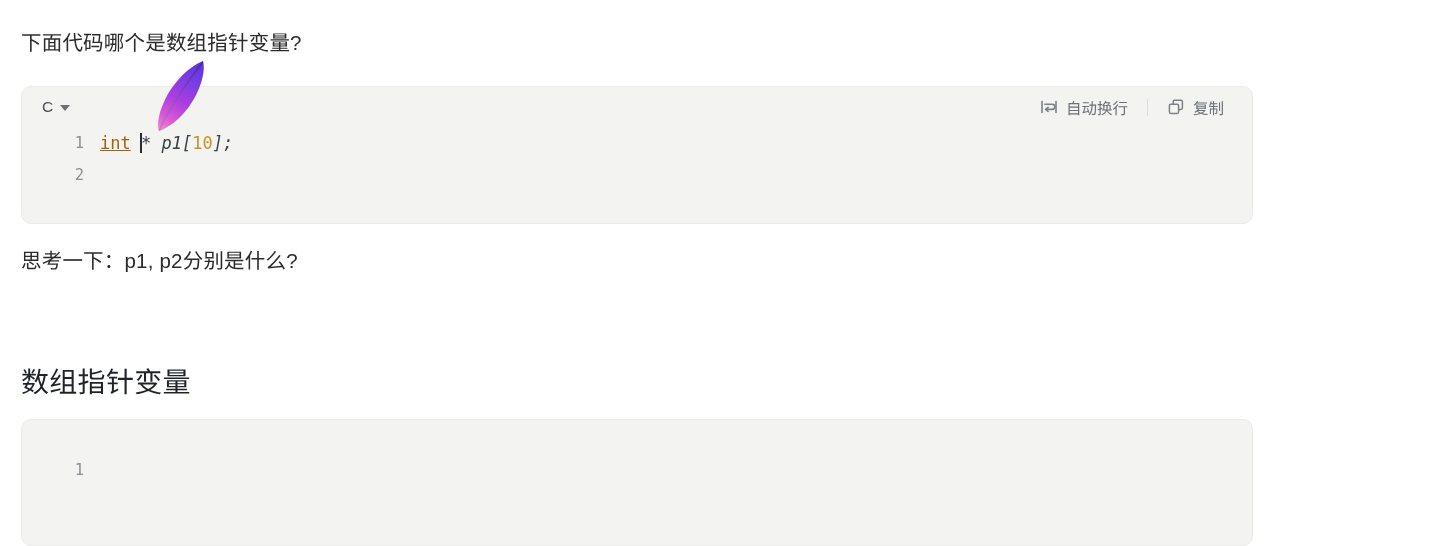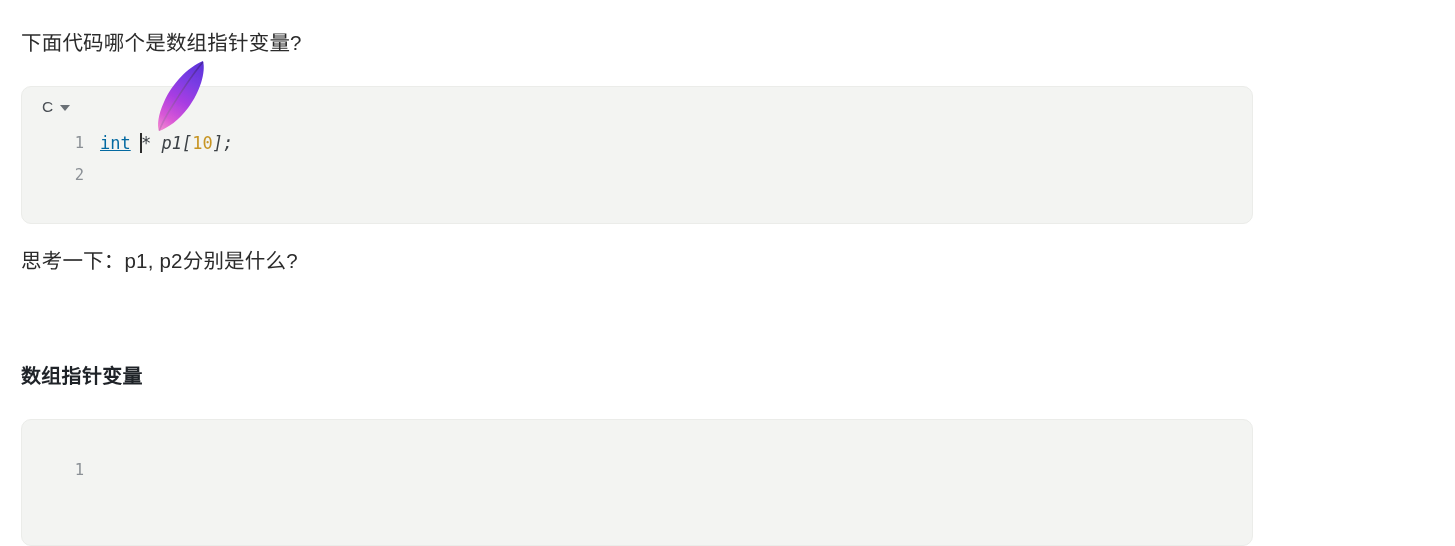--- a/index.html
+++ b/index.html
@@ -33,22 +33,22 @@
     letter-spacing: 0.2px;
     white-space: nowrap;
   }
   #question-text { left: 21px; top: 28px; }
   #reflect-text  { left: 21px; top: 246px; }
 
   .section-heading {
     position: absolute;
     left: 21px;
     top: 360px;
-    font-size: 20px;
-    font-weight: 700;
+    font-size: 28px;
+    font-weight: 400;
     color: #1f2328;
     letter-spacing: 0.3px;
     white-space: nowrap;
   }
 
   
   .code-block {
     position: absolute;
     left: 21px;
     width: 1232px;
@@ -141,21 +141,21 @@
     user-select: none;
     padding-right: 16px;
     box-sizing: content-box;
   }
   .code-text {
     color: #3b4045;
     position: relative;
   }
 
   
-  .tok-kw  { color: #0369a1; text-decoration: underline; }
+  .tok-kw  { color: #a16207; text-decoration: underline; }
   .tok-num { color: #c79422; }
   .tok-pun { color: #3b4045; font-style: italic; }
 
   
   .caret {
     display: inline-block;
     width: 1.5px;
     height: 20px;
     background: #2b2b2b;
     vertical-align: -4px;
@@ -182,20 +182,47 @@
 
   <div class="code-block" id="code-block-1">
 
     <div class="code-header">
 
       <div class="lang-select">
         <span class="lang-label">C</span>
         <span class="caret-down"></span>
       </div>
 
+      <div class="header-actions">
+
+        <button class="hdr-btn">
+          <span class="hdr-icon">
+            <svg width="18" height="16" viewBox="0 0 18 16" fill="none" aria-hidden="true">
+              <line x1="2" y1="2.5" x2="2" y2="13.5" stroke="#7b8187" stroke-width="1.6" stroke-linecap="round"></line>
+              <line x1="16" y1="2.5" x2="16" y2="13.5" stroke="#7b8187" stroke-width="1.6" stroke-linecap="round"></line>
+              <path d="M5 5.2h7.2a2.6 2.6 0 0 1 0 5.2H6.4" stroke="#7b8187" stroke-width="1.6" stroke-linecap="round" stroke-linejoin="round" fill="none"></path>
+              <path d="M8.1 8.3 5.6 10.4l2.5 2.1" stroke="#7b8187" stroke-width="1.6" stroke-linecap="round" stroke-linejoin="round" fill="none"></path>
+            </svg>
+          </span>
+          <span>自动换行</span>
+        </button>
+
+        <span class="hdr-divider"></span>
+
+        <button class="hdr-btn">
+          <span class="hdr-icon">
+            <svg width="18" height="18" viewBox="0 0 18 18" fill="none" aria-hidden="true">
+              <rect x="6.2" y="2.2" width="9.2" height="9.2" rx="1.4" stroke="#7b8187" stroke-width="1.5" fill="none"></rect>
+              <rect x="2.4" y="6.2" width="9.2" height="9.2" rx="1.4" stroke="#7b8187" stroke-width="1.5" fill="#f3f4f2"></rect>
+            </svg>
+          </span>
+          <span>复制</span>
+        </button>
+
+      </div>
     </div>
 
     <div class="code-body">
       <div class="code-line">
         <span class="gutter">1</span>
         <span class="code-text"><span class="tok-kw">int</span> <span class="caret"></span><span class="tok-pun">* p1[</span><span class="tok-num">10</span><span class="tok-pun">];</span></span>
       </div>
       <div class="code-line">
         <span class="gutter">2</span>
       </div>

